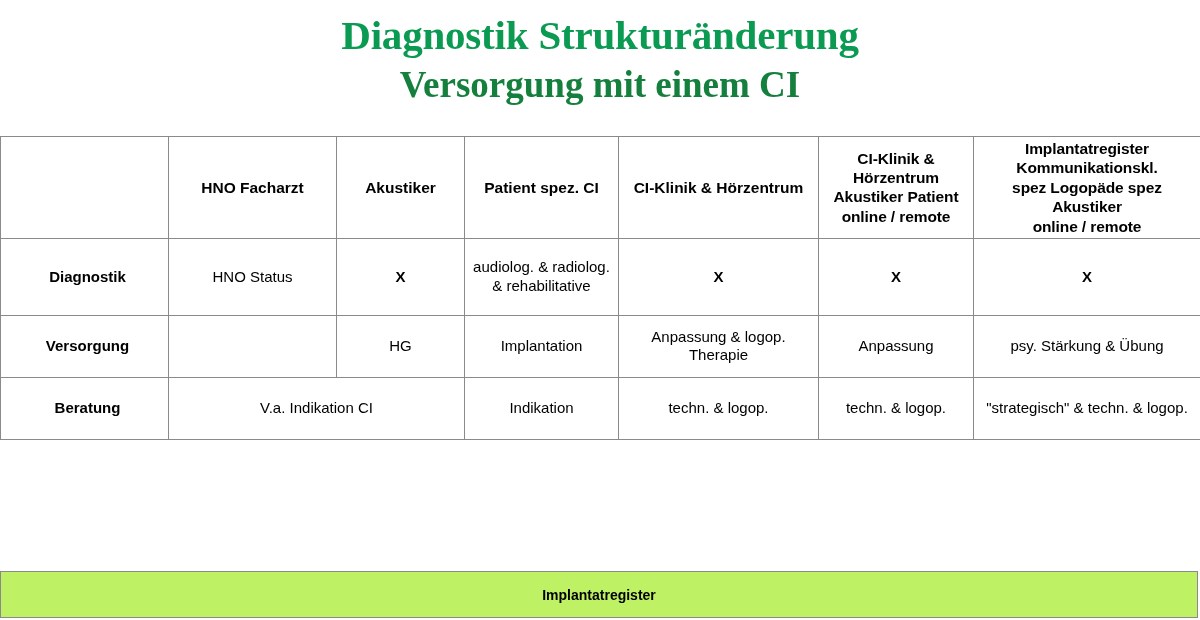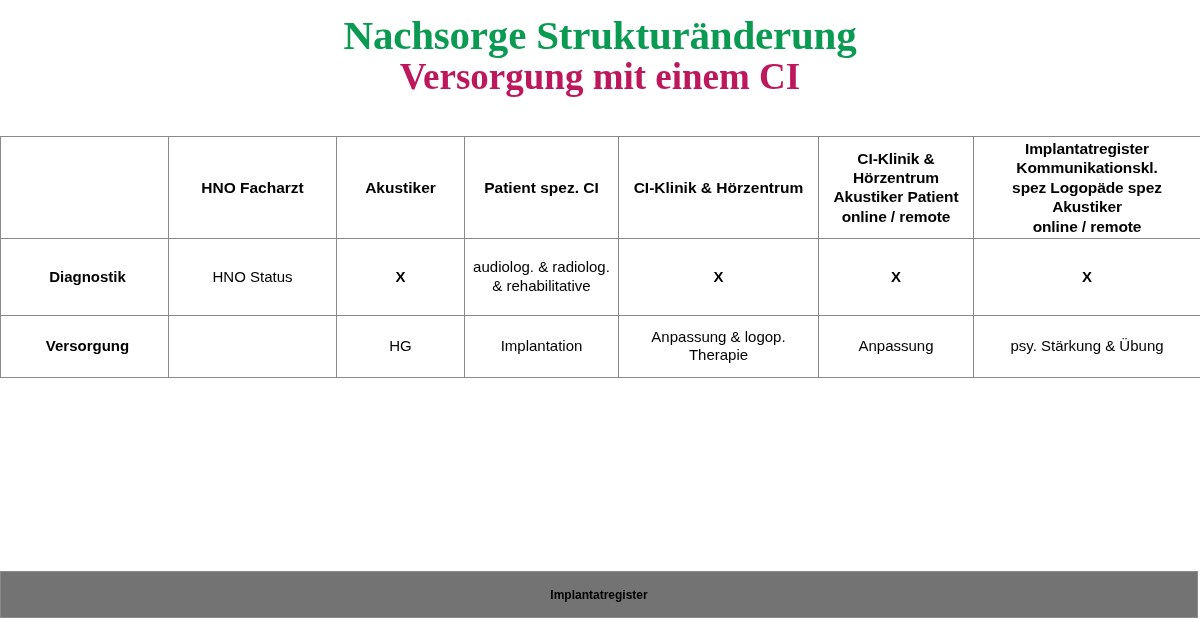--- a/index.html
+++ b/index.html
@@ -26,23 +26,23 @@
   .title-main {
     font-size: 41px;
     font-weight: bold;
     color: #0a9a52;
     line-height: 1.05;
     letter-spacing: -0.2px;
   }
   .title-sub {
     font-size: 37px;
     font-weight: bold;
-    color: #be185d;
+    color: #15803d;
     line-height: 1.05;
-    margin-top: 1px;
+    margin-top: 9px;
   }
 
   
   .table-wrap {
     position: absolute;
     left: 0;
     top: 136px;
     width: 1200px;
   }
   table.matrix {
@@ -114,36 +114,36 @@
     font-size: 17px;
   }
 
   
   .footer-bar {
     position: absolute;
     left: 0;
     top: 571px;
     width: 1198px;
     height: 47px;
-    background: #737373;
+    background: #bef264;
     border: 1px solid #8a8a8a;
     box-sizing: border-box;
     display: flex;
     align-items: center;
     justify-content: center;
     font-weight: bold;
-    font-size: 12px;
+    font-size: 14px;
     color: #000000;
   }
 </style>
 </head>
 <body>
 
 <div class="title-block">
-  <div class="title-main">Nachsorge Strukturänderung</div>
+  <div class="title-main">Diagnostik Strukturänderung</div>
   <div class="title-sub">Versorgung mit einem CI</div>
 </div>
 
 <div class="table-wrap">
   <table class="matrix">
     <colgroup>
       <col class="c0">
         <col class="c1">
         <col class="c2">
         <col class="c3">
@@ -192,19 +192,29 @@
           <td class="rowlabel">
             <div><span class="lbl-wide">Versorgung</span></div>
           </td>
           <td></td>
           <td>HG</td>
           <td>Implantation</td>
           <td>Anpassung &amp; logop. Therapie</td>
           <td>Anpassung</td>
           <td>psy. Stärkung &amp; Übung</td>
         </tr>
+        <tr class="r-beratung">
+          <td class="rowlabel">
+            <div><span class="lbl-wide">Beratung</span></div>
+          </td>
+          <td colspan="2">V.a. Indikation CI</td>
+          <td>Indikation</td>
+          <td>techn. &amp; logop.</td>
+          <td>techn. &amp; logop.</td>
+          <td>"strategisch" &amp; techn. &amp; logop.</td>
+        </tr>
       </tbody>
   </table>
 </div>
 
 <div class="footer-bar">
   <span>Implantatregister</span>
 </div>
 
 </body></html>

